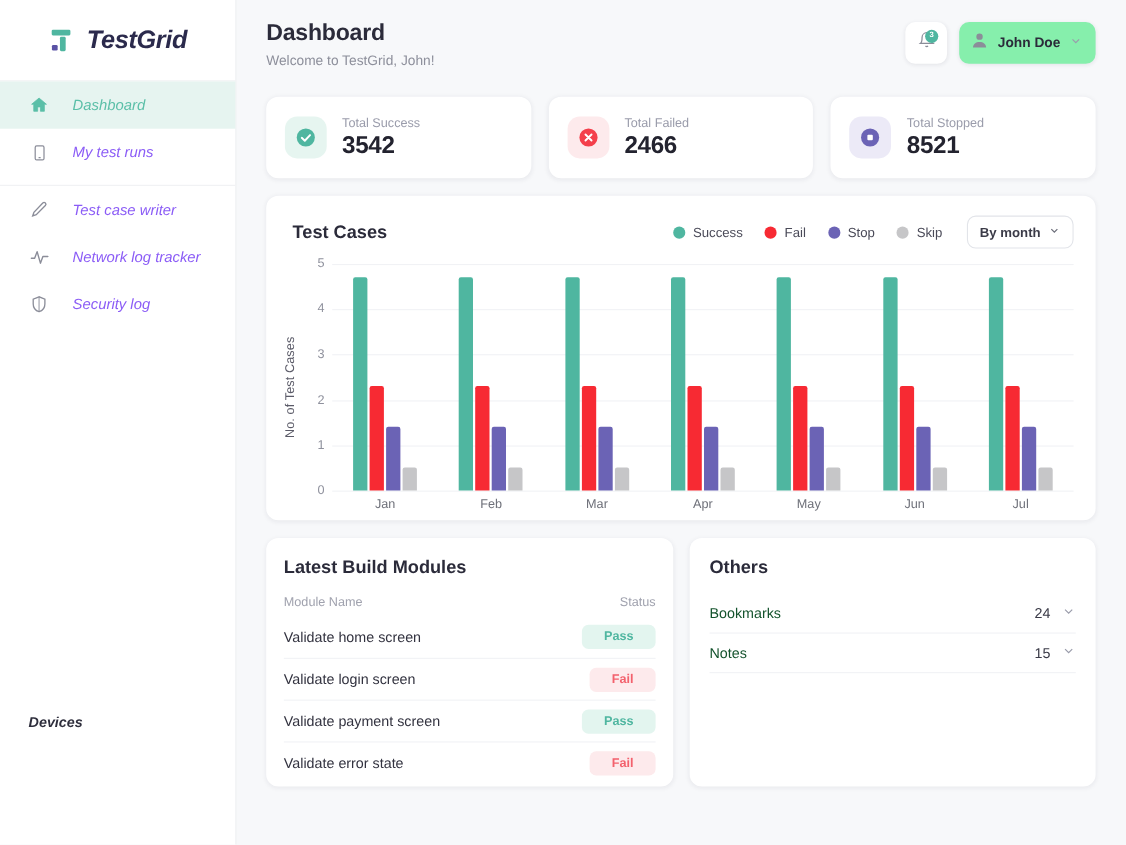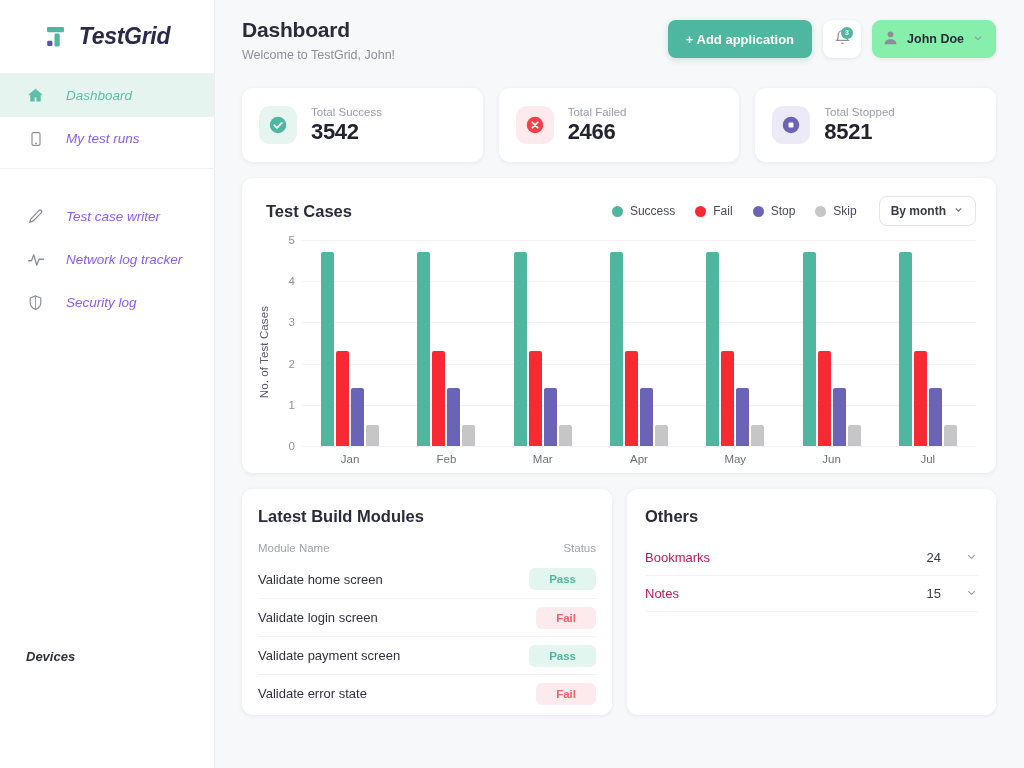--- a/index.html
+++ b/index.html
@@ -25,21 +25,21 @@
     height: 74px;
     display: flex; align-items: center; justify-content: center;
     gap: 9px;
     border-bottom: 1px solid #f0f1f3;
   }
   .logo-mark { width: 26px; height: 26px; display:block; }
   .logo-text {
     font-size: 23px; font-weight: bold; color: #2b2a4c; letter-spacing: -0.3px;
   }
   .nav-group { padding: 0; }
-  .nav-group.sep { border-top: 1px solid #f0f1f3; padding-top: 26px; margin-top: 8px; }
+  .nav-group.sep { border-top: 1px solid #f0f1f3; padding-top: 0; margin-top: 8px; }
   .nav-item {
     display: flex; align-items: center;
     height: 43px; padding-left: 26px; gap: 21px;
     font-size: 13.5px; color: #8b5cf6; cursor: pointer;
   }
   .nav-item .nic { width: 19px; height: 19px; display:flex; align-items:center; justify-content:center; flex:0 0 19px;}
   .nav-item.active { background: #e6f4f0; color: #5bbfa8; font-weight: 500; }
   .nav-item.active .nic svg { fill: #5bbfa8; stroke: #5bbfa8; }
   .devices-label {
     position: absolute; left: 26px; bottom: 104px;
@@ -162,22 +162,22 @@
     font-size: 11.5px; font-weight: bold; border-radius: 6px;
     padding: 5px 20px; min-width: 58px; text-align: left;
   }
   .pill-pass { background: #e3f5ef; color: #4fb6a0; }
   .pill-fail { background: #fdeaec; color: #f3616d; }
   .other-row {
     display: flex; align-items: center; justify-content: space-between;
     height: 36px; border-bottom: 1px solid #f1f2f5; cursor: pointer;
   }
   .other-row:first-of-type { margin-top: 14px; }
-  .other-name { font-size: 13px; color: #be185d; }
-  .other-right { display: flex; align-items: center; gap: 24px; }
+  .other-name { font-size: 13px; color: #14532d; }
+  .other-right { display: flex; align-items: center; gap: 10px; }
   .other-count { font-size: 13px; color: #3a3a47; }
   .chev { color: #9a9cab; }
 </style>
 </head>
 <body>
 
 <div class="app">
 
   <aside class="sidebar">
     <div class="logo-row">
@@ -243,21 +243,20 @@
   </aside>
 
   <section class="main">
 
     <header class="topbar">
       <div>
         <div class="page-title">Dashboard</div>
         <div class="page-sub">Welcome to TestGrid, John!</div>
       </div>
       <div class="topbar-right">
-        <button class="btn-add">+ Add application</button>
         <div class="bell-box">
           <span>
             <svg width="17" height="17" viewBox="0 0 24 24" fill="none" stroke="#8b8d99" stroke-width="1.6">
               <path d="M18 8.5a6 6 0 1 0-12 0c0 6-2 7.5-2 7.5h16s-2-1.5-2-7.5z"></path>
               <path d="M10.4 19.5a2 2 0 0 0 3.2 0"></path>
             </svg>
           </span>
           <span class="bell-badge">3</span>
         </div>
         <div class="user-box">

